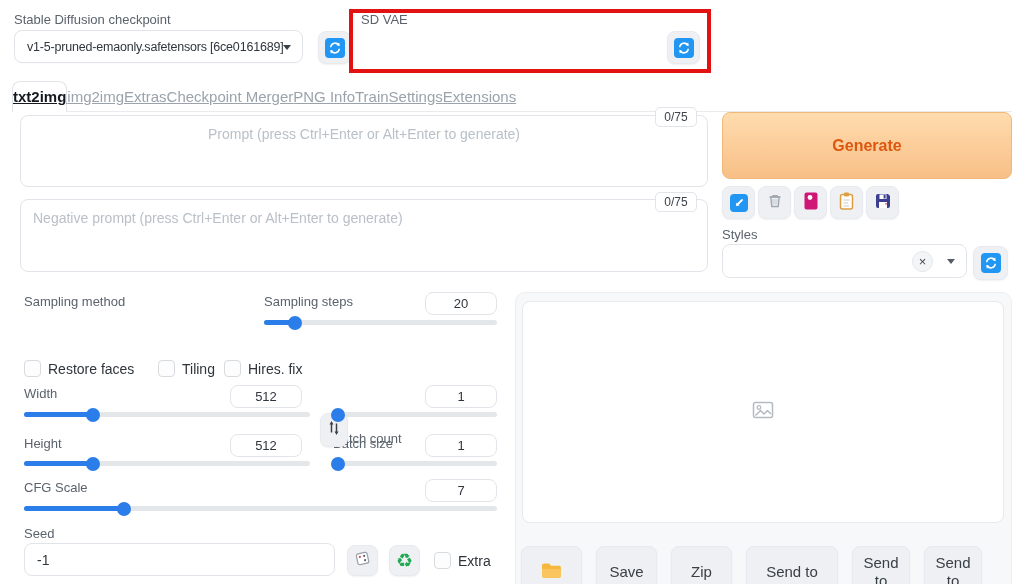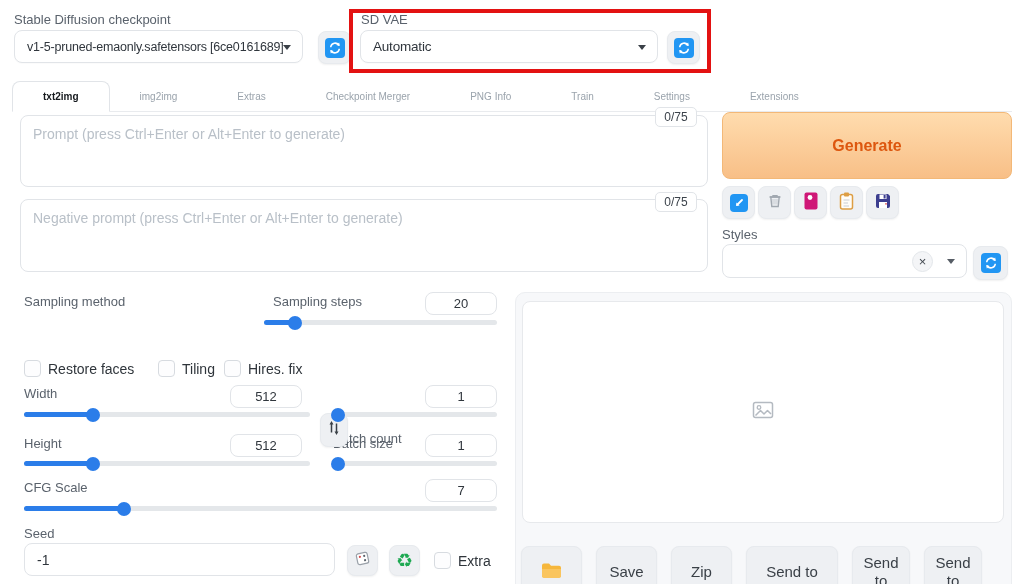--- a/index.html
+++ b/index.html
@@ -28,21 +28,21 @@
   .refresh-blue {
     width:20px; height:20px; background:#2196f3; border-radius:4px;
     display:flex; align-items:center; justify-content:center;
   }
   .red-annotation {
     position:absolute; left:349px; top:9px; width:362px; height:64px;
     border:4px solid #e31212; z-index:10; pointer-events:none;
   }
   
   .tabs { position:absolute; left:12px; top:81px; right:12px; height:31px; display:flex; border-bottom:1px solid #e9ebee; z-index:2; }
-  .tab { padding:0 30px; display:flex; align-items:center; font-size:10px; color:#9aa3ac; cursor:pointer; }
+  .tab { padding:0 0; display:flex; align-items:center; font-size:15px; color:#9aa3ac; cursor:pointer;text-decoration:underline; }
   .tab.active {
     background:#fff; border:1px solid #e1e4e8; border-bottom:1px solid #fff;
     border-radius:8px 8px 0 0; color:#15191d; font-weight:700; margin-bottom:-1px;
   }
   
   .prompt-box {
     position:absolute; border:1px solid #e1e4e8; border-radius:8px; background:#fff;
     font-family:"Liberation Sans", sans-serif; font-size:14px; color:#30363d;
     padding:10px 12px; resize:none; outline:none; width:688px; left:20px;
   }
@@ -125,24 +125,20 @@
       <svg width="14" height="14" viewBox="0 0 16 16">
           <path d="M3.2 6.4 A5 5 0 0 1 12.2 4.6" fill="none" stroke="#fff" stroke-width="1.8" stroke-linecap="round"></path>
           <path d="M12.8 9.6 A5 5 0 0 1 3.8 11.4" fill="none" stroke="#fff" stroke-width="1.8" stroke-linecap="round"></path>
           <polygon points="12.8,1.6 13.4,5.6 9.6,4.6" fill="#fff"></polygon>
           <polygon points="3.2,14.4 2.6,10.4 6.4,11.4" fill="#fff"></polygon>
         </svg>
     </span>
   </div>
 
   <div class="lbl" style="left:361px; top:12px;">SD VAE</div>
-  <div class="select" style="left:360px; top:30px; width:298px; height:33px; font-size:13.5px;">
-    <span>Automatic</span>
-    <span class="caret"></span>
-  </div>
   <div class="iconbtn" style="left:667px; top:31px; width:33px; height:33px;">
     <span class="refresh-blue">
       <svg width="14" height="14" viewBox="0 0 16 16">
           <path d="M3.2 6.4 A5 5 0 0 1 12.2 4.6" fill="none" stroke="#fff" stroke-width="1.8" stroke-linecap="round"></path>
           <path d="M12.8 9.6 A5 5 0 0 1 3.8 11.4" fill="none" stroke="#fff" stroke-width="1.8" stroke-linecap="round"></path>
           <polygon points="12.8,1.6 13.4,5.6 9.6,4.6" fill="#fff"></polygon>
           <polygon points="3.2,14.4 2.6,10.4 6.4,11.4" fill="#fff"></polygon>
         </svg>
     </span>
   </div>
@@ -153,21 +149,21 @@
     <div class="tab">img2img</div>
     <div class="tab">Extras</div>
     <div class="tab">Checkpoint Merger</div>
     <div class="tab">PNG Info</div>
     <div class="tab">Train</div>
     <div class="tab">Settings</div>
     <div class="tab">Extensions</div>
   </div>
 
   <div class="counter" style="left:655px; top:107px;">0/75</div>
-  <textarea class="prompt-box" style="top: 115px; height: 72px;" placeholder="Prompt (press Ctrl+Enter or Alt+Enter to generate)"></textarea>
+  <textarea class="prompt-box" style="top: 115px; height: 72px; text-align: center;" placeholder="Prompt (press Ctrl+Enter or Alt+Enter to generate)"></textarea>
 
   <div class="counter" style="left:655px; top:192px;">0/75</div>
   <textarea class="prompt-box" style="top: 199px; height: 73px;" placeholder="Negative prompt (press Ctrl+Enter or Alt+Enter to generate)"></textarea>
 
   <button class="generate-btn">Generate</button>
 
   <div class="iconbtn toolbtn" style="left:722px;">
     <span style="width:18px;height:18px;background:#2196f3;border-radius:4px;display:flex;align-items:center;justify-content:center;">
       <svg width="12" height="12" viewBox="0 0 12 12">
           <line x1="9" y1="3" x2="4.5" y2="7.5" stroke="#fff" stroke-width="1.8" stroke-linecap="round"></line>
@@ -224,21 +220,21 @@
           <path d="M3.2 6.4 A5 5 0 0 1 12.2 4.6" fill="none" stroke="#fff" stroke-width="1.8" stroke-linecap="round"></path>
           <path d="M12.8 9.6 A5 5 0 0 1 3.8 11.4" fill="none" stroke="#fff" stroke-width="1.8" stroke-linecap="round"></path>
           <polygon points="12.8,1.6 13.4,5.6 9.6,4.6" fill="#fff"></polygon>
           <polygon points="3.2,14.4 2.6,10.4 6.4,11.4" fill="#fff"></polygon>
         </svg>
     </span>
   </div>
 
   <div class="lbl" style="left:24px; top:294px;">Sampling method</div>
 
-  <div class="lbl" style="left:264px; top:294px;margin-left:9px;">Sampling steps</div>
+  <div class="lbl" style="left:264px; top:294px;">Sampling steps</div>
   <input class="numinput" style="left: 425px; top: 292px;" value="20">
   <div class="slider" style="left: 264px; top: 320px; width: 233px; --fill: 13%;">
     <div class="fill"></div>
     <div class="thumb"></div>
   </div>
 
   <div class="checkrow" style="left:24px; top:360px;">
     <span class="checkbox"></span>
     <span class="checklabel">Restore faces</span>
   </div>

